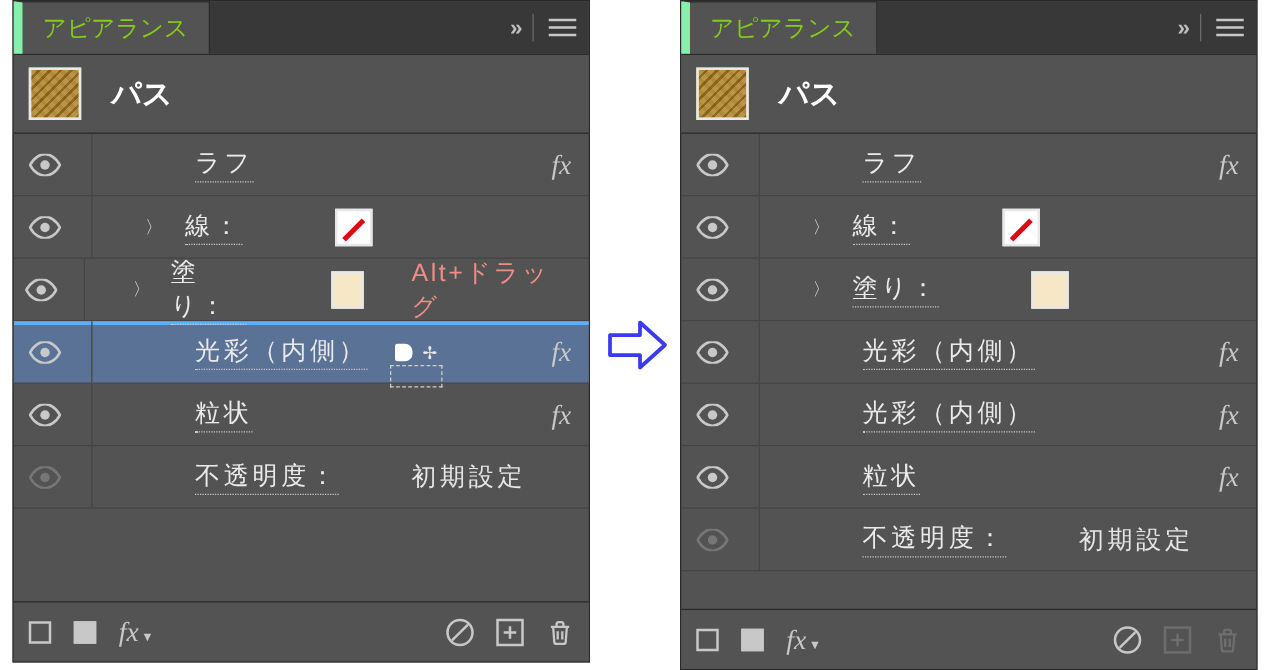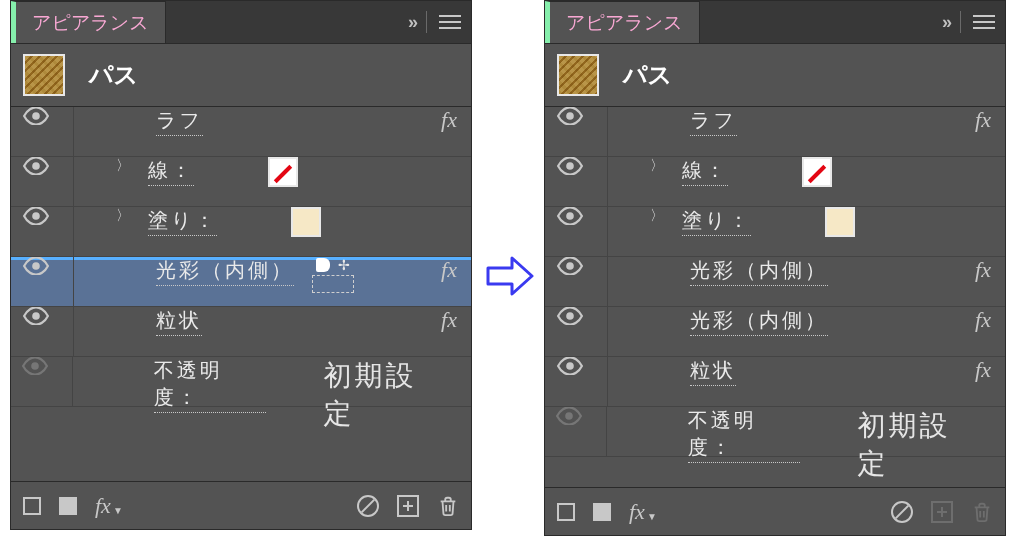--- a/index.html
+++ b/index.html
@@ -4,35 +4,35 @@
 <style>
   * { box-sizing: border-box; margin: 0; padding: 0; }
   body { background: #fff; font-family: "Meiryo", "Hiragino Sans", sans-serif; font-size: 16px; overflow: hidden; }
   .stage { position: relative; width: 1024px; height: 536px; }
 
   .panel { position: absolute; background: #535353; border: 1px solid #2a2a2a; }
   .panel.left  { left: 10px;  top: 0;  width: 462px; height: 530px; }
   .panel.right { left: 544px; top: 0;  width: 462px; height: 536px; }
 
   .tabbar { display: flex; align-items: center; height: 42px; background: #383838; }
-  .tab { height: 42px; background: #535353; border-top: 1px solid #2a2a2a; border-right: 1px solid #2a2a2a; border-left: 5px solid #86efac; color: #f9a8d4; font-size: 19px; display: flex; align-items: center; padding: 0 16px; }
+  .tab { height: 42px; background: #535353; border-top: 1px solid #2a2a2a; border-right: 1px solid #2a2a2a; border-left: 7px solid #86efac; color: #84cc16; font-size: 19px; display: flex; align-items: center; padding: 0 16px; }
   .tab-spacer { flex: 1; }
   .tabicons { display: flex; align-items: center; padding-right: 10px; gap: 12px; color: #c0c0c0; }
   .tabicons .sep { width: 1px; height: 22px; background: #6a6a6a; }
   .chevrons { font-size: 18px; letter-spacing: -4px; font-weight: bold; }
   .burger { display: inline-flex; flex-direction: column; gap: 4px; }
   .burger span { width: 22px; height: 2px; background: #c8c8c8; display: block; }
 
   .titlebar { display: flex; align-items: center; height: 64px; border-top: 1px solid #2a2a2a; border-bottom: 1px solid #2a2a2a; background: #535353; padding-left: 12px; gap: 24px; }
   .thumb { width: 42px; height: 42px; background:#D9C388; border: 2px solid #e8e8e8; }
   .thumb.tex { background-image: repeating-linear-gradient(45deg,#cdb46f 0 3px,#d9c388 3px 7px), repeating-linear-gradient(-45deg,#c9b06b 0 2px,transparent 2px 6px); background-blend-mode: multiply; }
   .title { color: #fff; font-size: 24px; font-weight: bold; text-align: right; }
 
   .rows { }
-  .row { display: flex; align-items: flex-start; height: 50px; border-bottom: 1px solid #444; padding-right: 14px; gap: 12px; }
+  .row { display: flex; align-items: center; height: 50px; border-bottom: 1px solid #444; padding-right: 14px; gap: 12px; }
   .row.sel { background: #5a7296; }
   .row.insert-above { box-shadow: inset 0 3px 0 #58b0ff; }
 
   .eye { width: 50px; display: flex; align-items: center; justify-content: center; color: #c8c8c8; }
   .eye.dim { color: #767676; }
   .eye svg { width: 26px; height: 18px; }
   .vr { width: 1px; height: 100%; background: #444; }
 
   .indent { display: inline-block; }
   .caret { width: 26px; text-align: center; color: #dcdcdc; font-size: 14px; }
@@ -42,21 +42,21 @@
 
   .swatch { width: 30px; height: 30px; border: 2px solid #e8e8e8; display: inline-block; }
   .swatch.none { background:#fff; position: relative; }
   .swatch.none::after { content:""; position:absolute; left:2px; right:2px; top:50%; height:4px; background:#e30613; transform: rotate(-45deg); }
   .swatch.fill { background:#f6e8c6; }
 
   .spacer { flex:1; }
 
   .fx { font-family: Georgia, 'Times New Roman', serif; font-style: italic; color: #c8c8c8; font-size: 22px; }
 
-  .val { color: #e6e6e6; font-size: 28px; letter-spacing: 3px; }
+  .val { color: #e6e6e6; font-size: 20px; letter-spacing: 3px; }
 
   .hint { color: #f08c88; font-size: 20px; letter-spacing: 2px; }
 
   .drag-cursor { position: relative; display:inline-flex; align-items:center; gap:8px; margin-left:10px; }
   .drag-dot { width: 14px; height: 14px; background:#fff; border-radius: 2px 6px 6px 2px; }
   .drag-plus { color:#e8e8e8; font-size:14px; }
   .marquee { position:absolute; left:-4px; top:18px; width:42px; height:18px; border:1px dashed #cfcfcf; }
 
   .footer { position:absolute; left:0; right:0; bottom:0; height:48px; border-top:1px solid #2a2a2a; background:#535353; display:flex; align-items:center; padding:0 12px; gap:18px; color:#c8c8c8; }
   .footer .spacer { flex:1; }
@@ -137,20 +137,21 @@
               <circle cx="12" cy="8" r="3.5" fill="currentColor"></circle>
             </svg>
   </span>
           <span class="vr"></span>
           <span class="indent" style="width:12px"></span>
               <span class="caret">〉</span>
               <span class="lbl ul">塗り：</span>
               <span class="indent" style="width:50px"></span>
               <span class="swatch fill"></span>
           <span class="indent" style="width:16px"></span>
+          <span class="hint">Alt+ドラッグ</span>
           <span class="spacer"></span>
         </div>
         <div class="row sel insert-above">
           <span class="eye ">
     <svg viewBox="0 0 24 16">
               <path d="M1 8 C4 2 9 0 12 0 C15 0 20 2 23 8 C20 14 15 16 12 16 C9 16 4 14 1 8 Z" fill="none" stroke="currentColor" stroke-width="2"></path>
               <circle cx="12" cy="8" r="3.5" fill="currentColor"></circle>
             </svg>
   </span>
           <span class="vr"></span>

